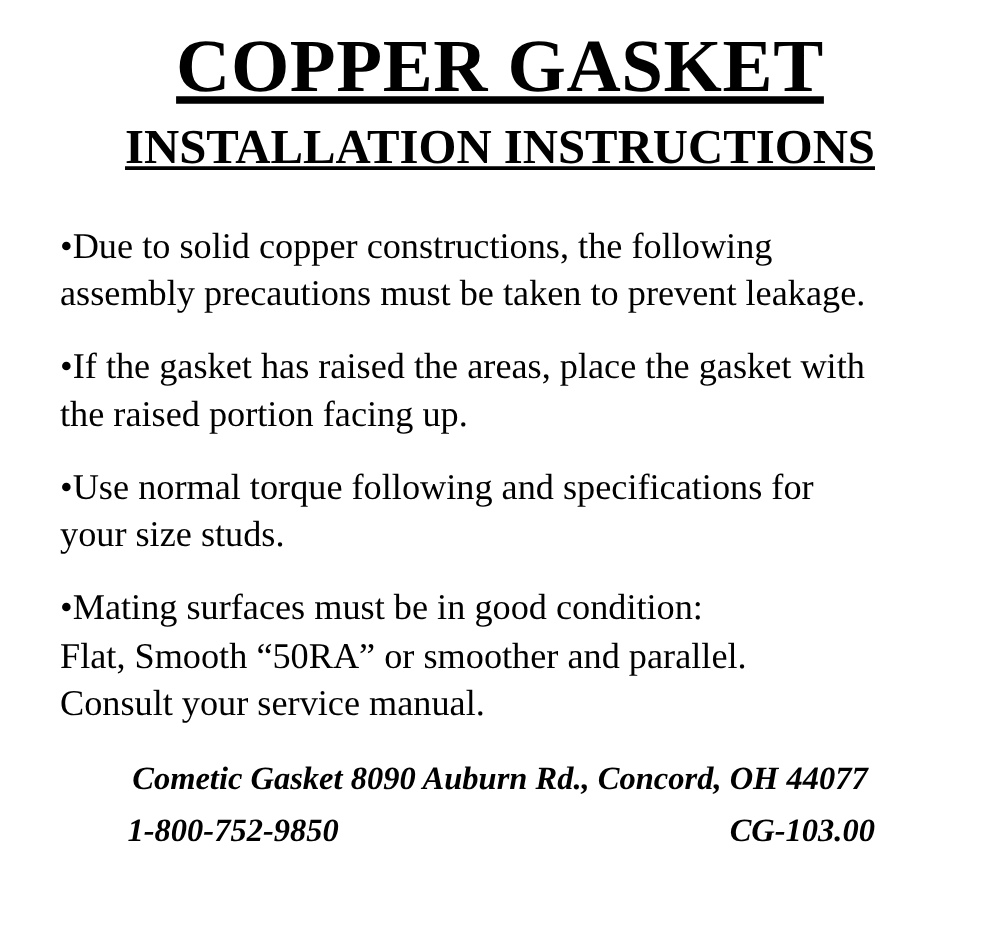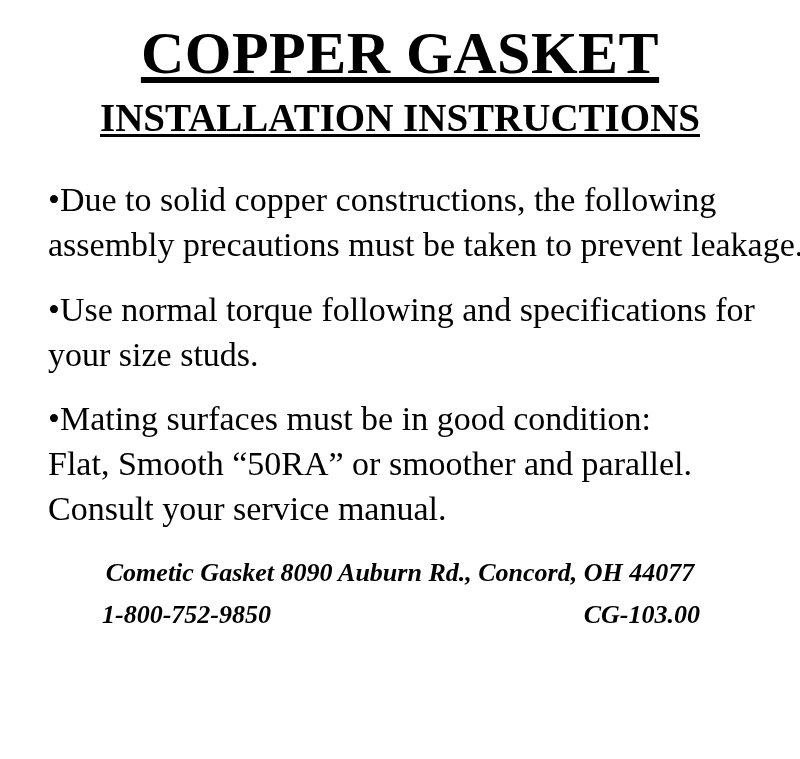--- a/index.html
+++ b/index.html
@@ -44,21 +44,21 @@
     text-underline-offset: 3px;
     display: inline-block;
     margin-top: 12px;
     text-align: right;
   }
   .body-block {
     margin-top: 38px;
     padding: 0 50px 0 48px;
   }
   .para {
-    font-size: 34px;
+    font-size: 29px;
     line-height: 1.32;
     margin-bottom: 20px;
     text-align: left;
   }
   .para .line {
     display: block;
     white-space: pre;
   }
   .footer {
     margin-top: 26px;
@@ -89,20 +89,24 @@
   </div>
 
   <div class="body-block">
 
     <div class="para">
       <span class="line">•Due to solid copper constructions, the following</span>
       <span class="line">assembly precautions must be taken to prevent leakage.</span>
     </div>
 
 
+    <div class="para">
+      <span class="line">•If the gasket has raised the areas, place the gasket with</span>
+      <span class="line">the raised portion facing up.</span>
+    </div>
 
     <div class="para">
       <span class="line">•Use normal torque following and specifications for</span>
       <span class="line">your size studs.</span>
     </div>
 
     <div class="para">
       <span class="line">•Mating surfaces must be in good condition:</span>
       <span class="line">Flat, Smooth “50RA” or smoother and parallel.</span>
       <span class="line">Consult your service manual.</span>

